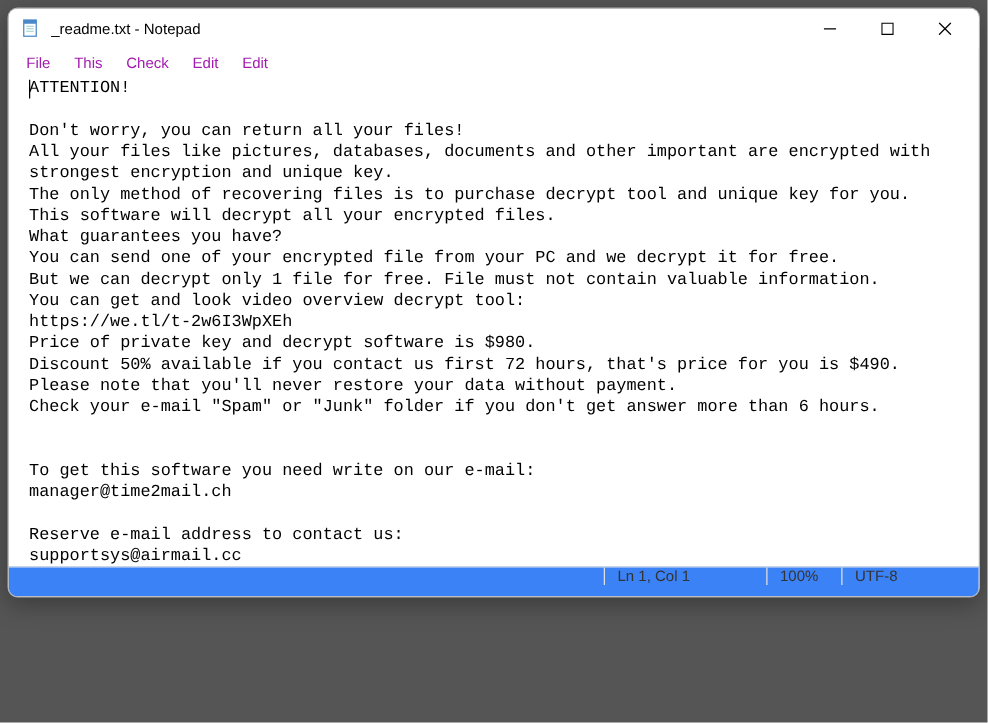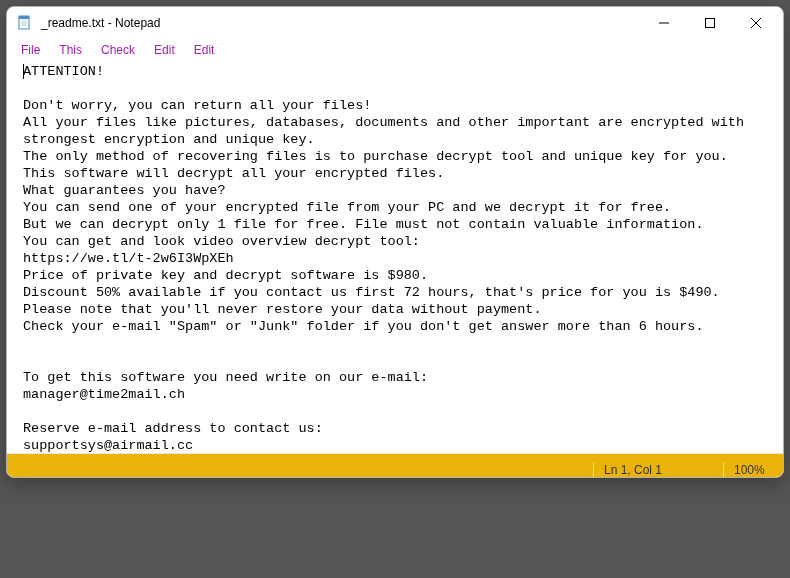--- a/index.html
+++ b/index.html
@@ -74,23 +74,23 @@
   .caret {
     display: inline-block;
     width: 1px; height: 15px;
     background: #000;
     vertical-align: text-bottom;
     margin-right: -1px;
   }
   .statusbar {
     height: 24px;
     border-top: 1px solid #e5e5e5;
-    background: #eab308;
+    background: #3b82f6;
     display: flex;
-    align-items: flex-end;
+    align-items: flex-start;
     font-size: 12px;
     color: #333;
   }
   .status-cell {
     display: flex; align-items: center;
     padding: 0 10px;
     border-left: 1px solid #e0e0e0;
     white-space: nowrap;
   }
   .status-spacer { flex: 1; }
@@ -162,15 +162,16 @@
 Reserve e-mail address to contact us:
 supportsys@airmail.cc
 
 Your personal ID:
 0475JIjdmSOJMvHLicoDsulSJlPkyvLi9PxSGKsXMspaD8Pb5</span></div>
 
   <div class="statusbar">
     <div class="status-spacer"></div>
     <div class="status-cell" style="min-width:130px">Ln 1, Col 1</div>
     <div class="status-cell" style="min-width:60px">100%</div>
+    <div class="status-cell" style="min-width:110px">UTF-8</div>
   </div>
 
 </div>
 
 </body></html>

